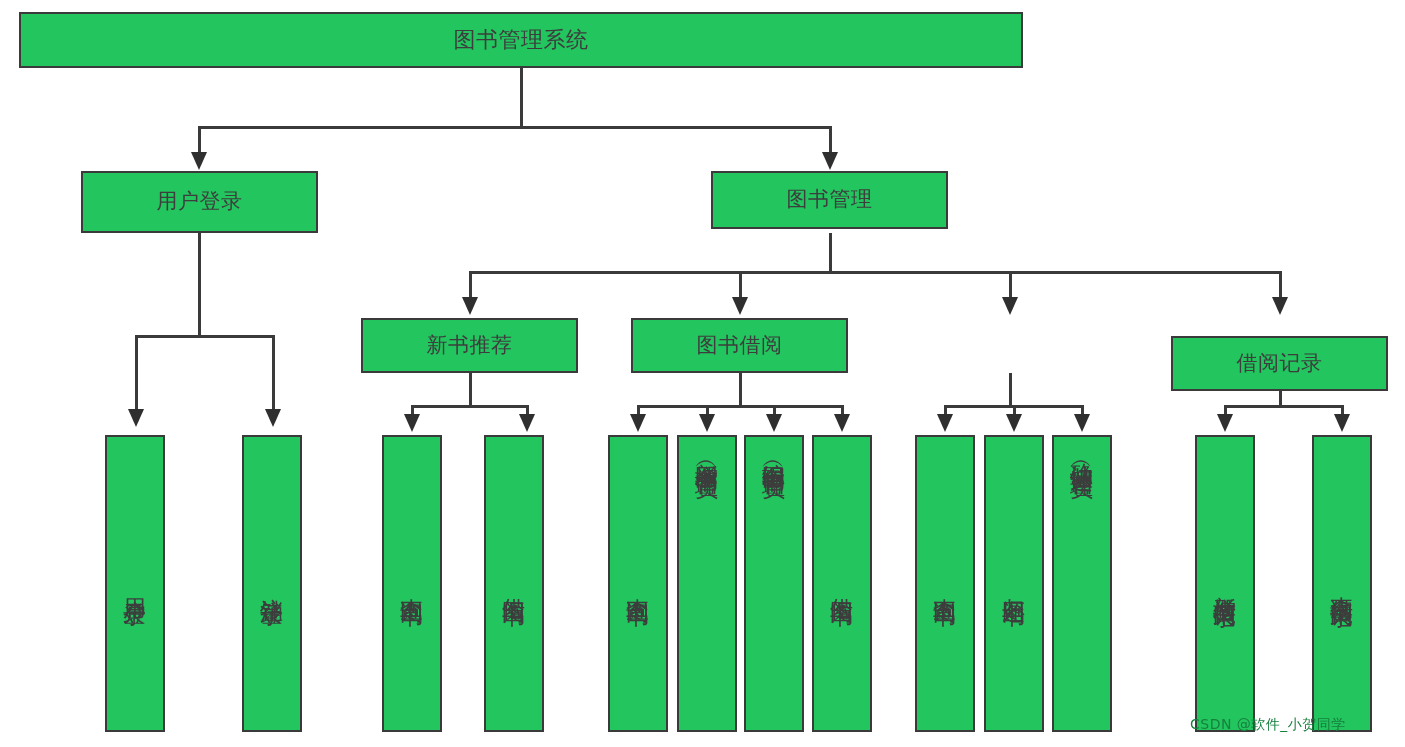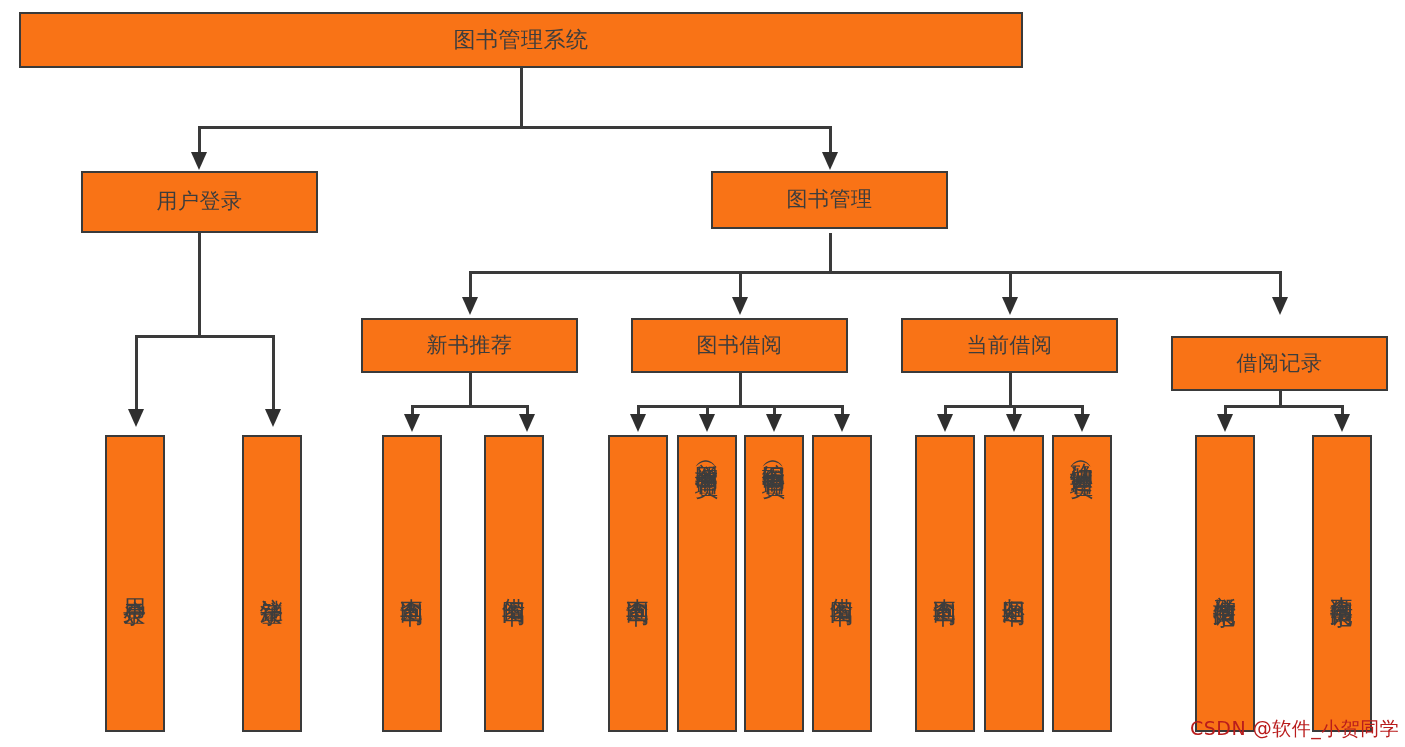--- a/index.html
+++ b/index.html
@@ -16,21 +16,21 @@
     width: 1405px;
     height: 747px;
     background: #ffffff;
     overflow: hidden;
   }
   
   .node {
     position: absolute;
     box-sizing: border-box;
     border: 2.5px solid #3a3a3a;
-    background: #f97316;
+    background: #22c55e;
     display: flex;
     align-items: center;
     justify-content: center;
     color: #3d3d3d;
     z-index: 3;
   }
   .node.h {            
     font-size: 21px;
     letter-spacing: 0.5px;
     line-height: 1.1;
@@ -71,22 +71,22 @@
     width: 0;
     height: 0;
     border-left: 8px solid transparent;
     border-right: 8px solid transparent;
     border-top: 18px solid #2f2f2f;
     z-index: 2;
   }
   
   #watermark {
     position: absolute;
-    color: #b91c1c;
-    font-size: 19px;
+    color: #15803d;
+    font-size: 14px;
     letter-spacing: 0.5px;
     z-index: 5;
     white-space: nowrap;
     pointer-events: none;
   }
 </style>
 </head>
 <body>
 
 <div id="canvas">
@@ -126,23 +126,20 @@
   <div class="arrow" style="left:1002px; top:297px;"></div>
   <div class="vline" style="left:1279px; top:271px; height:32px;"></div>
   <div class="arrow" style="left:1272px; top:297px;"></div>
 
   <div class="node h" style="left:631px; top:318px; width:217px; height:55px;">
     <span>图书借阅</span>
   </div>
   <div class="node h" style="left:361px; top:318px; width:217px; height:55px;">
     <span>新书推荐</span>
   </div>
-  <div class="node h" style="left:901px; top:318px; width:217px; height:55px;">
-    <span>当前借阅</span>
-  </div>
   <div class="node h" style="left:1171px; top:318px; width:217px; height:55px;margin-top:18px;">
     <span>借阅记录</span>
   </div>
 
   <div class="vline" style="left:469px; top:373px; height:34px;"></div>
   <div class="hline" style="left:411px; top:405px; width:117px;"></div>
   <div class="vline" style="left:411px; top:405px; height:14px;"></div>
   <div class="arrow" style="left:404px; top:414px;"></div>
   <div class="vline" style="left:526px; top:405px; height:14px;"></div>
   <div class="arrow" style="left:519px; top:414px;"></div>

